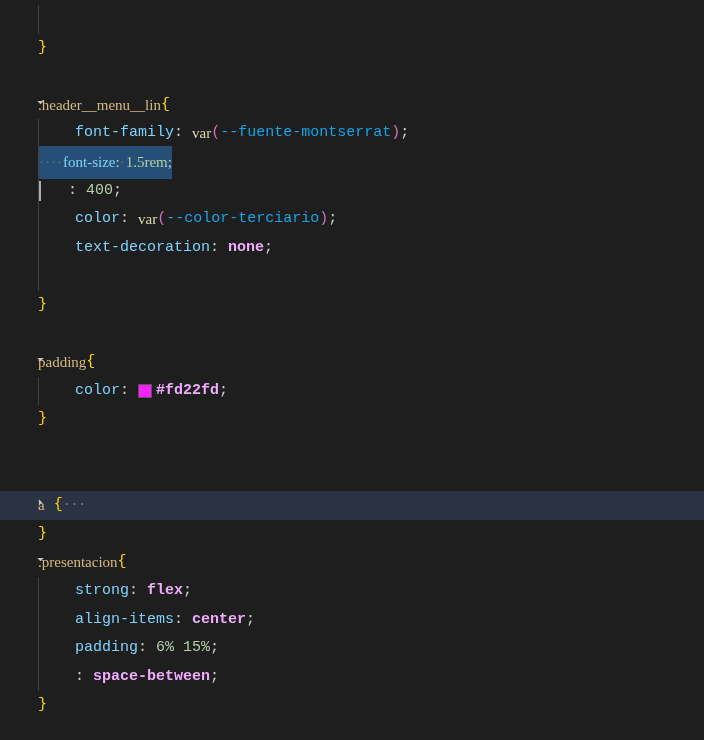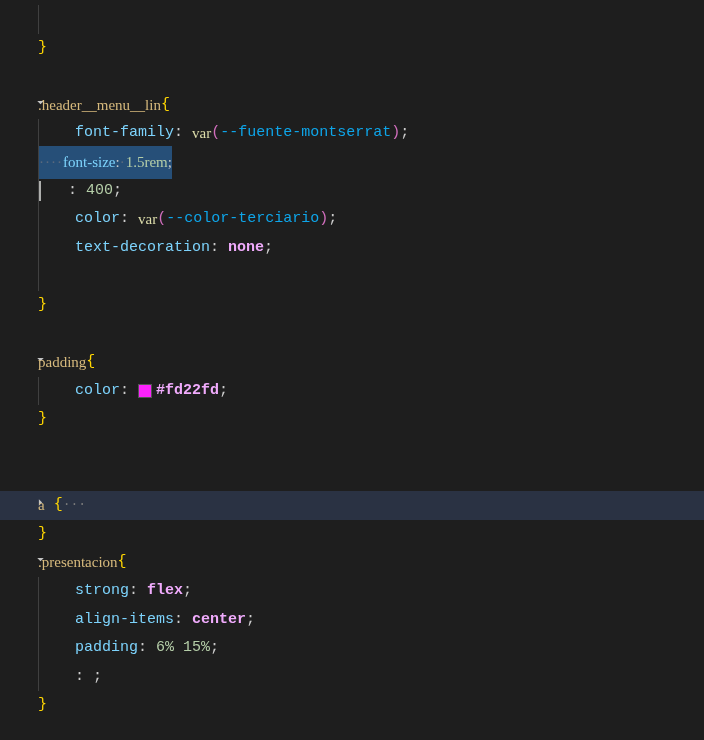--- a/index.html
+++ b/index.html
@@ -256,20 +256,20 @@
 <div class="line">
   <span class="gutter"></span>
   <div class="content">
     <span class="indent-guide"></span><span>    </span><span class="tk-prop">padding</span><span class="tk-punct">:</span><span> </span><span class="tk-num">6% 15%</span><span class="tk-punct">;</span>
   </div>
 </div>
 
 <div class="line">
   <span class="gutter"></span>
   <div class="content">
-    <span class="indent-guide"></span><span>    </span><span class="tk-punct">:</span><span> </span><span class="tk-punct">;</span>
+    <span class="indent-guide"></span><span>    </span><span class="tk-punct">:</span><span> </span><span class="tk-val">space-between</span><span class="tk-punct">;</span>
   </div>
 </div>
 
 <div class="line">
   <span class="gutter"></span>
   <div class="content"><span class="tk-brace">}</span></div>
 </div>
 
 </body></html>

